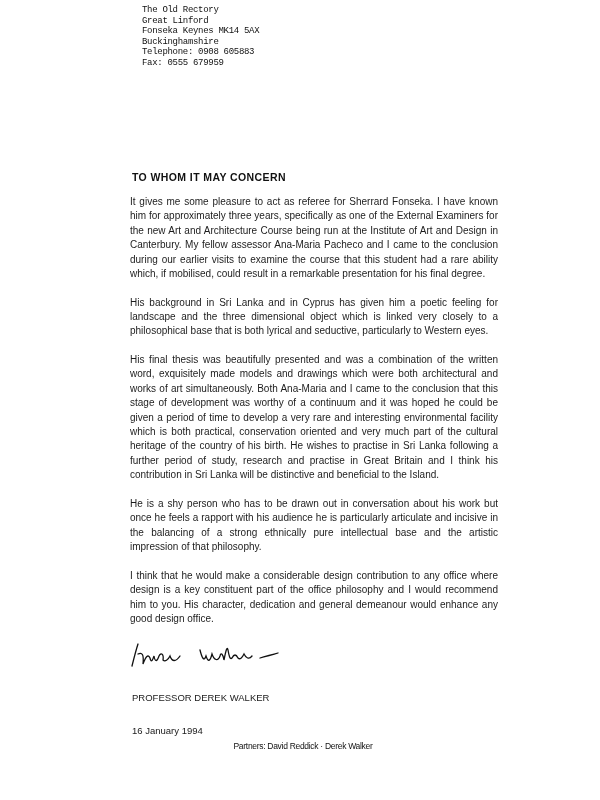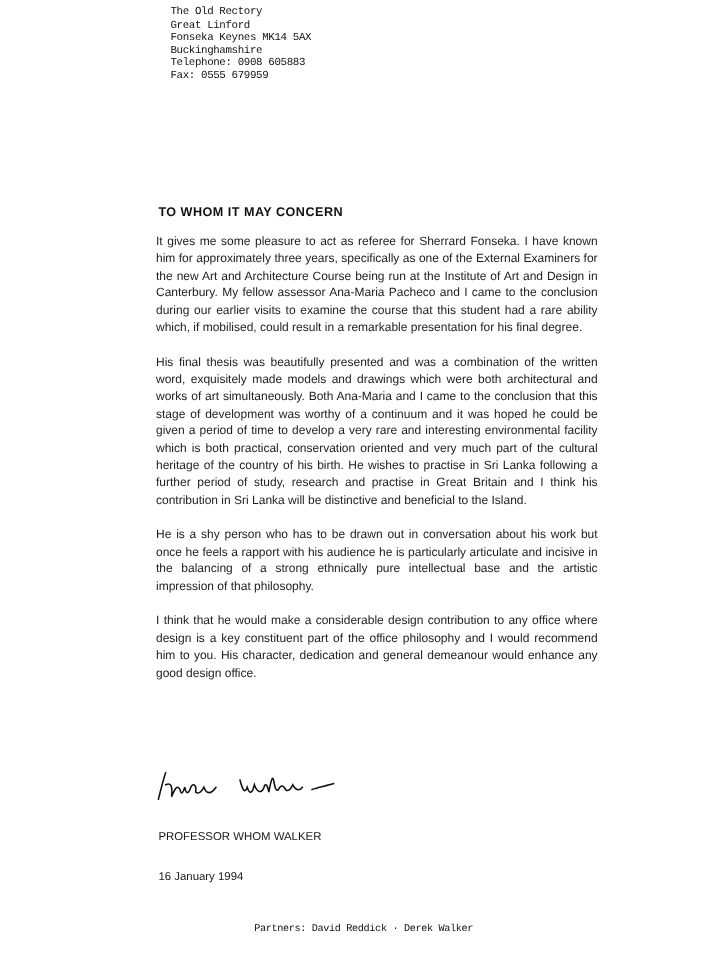--- a/index.html
+++ b/index.html
@@ -29,50 +29,51 @@
   }
   .sign-name {
     position: absolute; left: 132px; top: 692px;
     font-family: "Liberation Sans", sans-serif; font-size: 9.5px; color: #1a1a1a;
   }
   .sign-date {
     position: absolute; left: 132px; top: 707px;
     font-family: "Liberation Sans", sans-serif; font-size: 9.5px; color: #1a1a1a; margin-top: 18px;
   }
   .footer {
-    position: absolute; left: 0; width: 596px; top: 768px; text-align: center;
-    font-family: Liberation Mono, monospace; font-size: 8.5px; line-height: 12px;
+    position: absolute; left: 0; width: 596px; top: 740px; text-align: center;
+    font-family: Liberation Sans, sans-serif; font-size: 8.5px; line-height: 12px;
     letter-spacing: -0.3px; color: #111;
   }
   .footer div { padding-left: 10px; }
 </style>
 </head>
 <body>
 
 <div class="letterhead">
   <div>The Old Rectory</div>
   <div>Great Linford</div>
   <div>Fonseka Keynes MK14 5AX</div>
   <div>Buckinghamshire</div>
   <div>Telephone: 0908 605883</div>
   <div>Fax: 0555 679959</div>
 </div>
 
 <div class="salutation">TO WHOM IT MAY CONCERN</div>
 
 <div class="body-text">
   <p>It gives me some pleasure to act as referee for Sherrard Fonseka.  I have known him for approximately three years, specifically as one of the External Examiners for the new Art and Architecture Course being run at the Institute of Art and Design in Canterbury.  My fellow assessor Ana-Maria Pacheco and I came to the conclusion during our earlier visits to examine the course that this student had a rare ability which, if mobilised, could result in a remarkable presentation for his final degree.</p>
+  <p>His background in Sri Lanka and in Cyprus has given him a poetic feeling for landscape and the three dimensional object which is linked very closely to a philosophical base that is both lyrical and seductive, particularly to Western eyes.</p>
   <p>His final thesis was beautifully presented and was a combination of the written word, exquisitely made models and drawings which were both architectural and works of art simultaneously.  Both Ana-Maria and I came to the conclusion that this stage of development was worthy of a continuum and it was hoped he could be given a period of time to develop a very rare and interesting environmental facility which is both practical, conservation oriented and very much part of the cultural heritage of the country of his birth.  He wishes to practise in Sri Lanka following a further period of study,  research and practise in Great Britain and I think his contribution in Sri Lanka will be distinctive and beneficial to the Island.</p>
   <p>He is a shy person who has to be drawn out in conversation about his work but once he feels a rapport with his audience he is particularly articulate and incisive in the balancing of a strong ethnically pure intellectual base and the artistic impression of that philosophy.</p>
   <p>I think that he would make a considerable design contribution to any office where design is a key constituent part of the office philosophy and I would recommend him to you.   His character, dedication and general demeanour would enhance any good design office.</p>
 </div>
 
 <svg class="signature" viewBox="0 0 170 30">
   <path d="M4 26 C6 18, 8 10, 10 4 M10 14 C14 12, 16 14, 15 24 C18 16, 20 14, 22 18 C23 22, 24 22, 26 16 C27 22, 29 22, 31 16 C33 12, 36 14, 35 20 C37 22, 40 20, 42 16 C44 22, 48 22, 52 16" fill="none" stroke="#111" stroke-width="1.3" stroke-linecap="round"></path>
   <path d="M72 10 C74 18, 76 22, 78 16 C80 22, 82 22, 84 14 C86 20, 90 22, 92 16 C93 12, 95 14, 96 20 C98 10, 99 6, 100 10 C101 16, 102 20, 104 18 C106 14, 108 14, 110 18 C112 20, 114 18, 116 14 C118 18, 121 20, 124 16 M132 18 C138 16, 144 15, 150 13" fill="none" stroke="#111" stroke-width="1.3" stroke-linecap="round"></path>
 </svg>
 
-<div class="sign-name">PROFESSOR WHOM WALKER</div>
+<div class="sign-name">PROFESSOR DEREK WALKER</div>
 <div class="sign-date">16 January 1994</div>
 
 <div class="footer">
   <div>Partners: David Reddick · Derek Walker</div>
 </div>
 
 </body></html>

